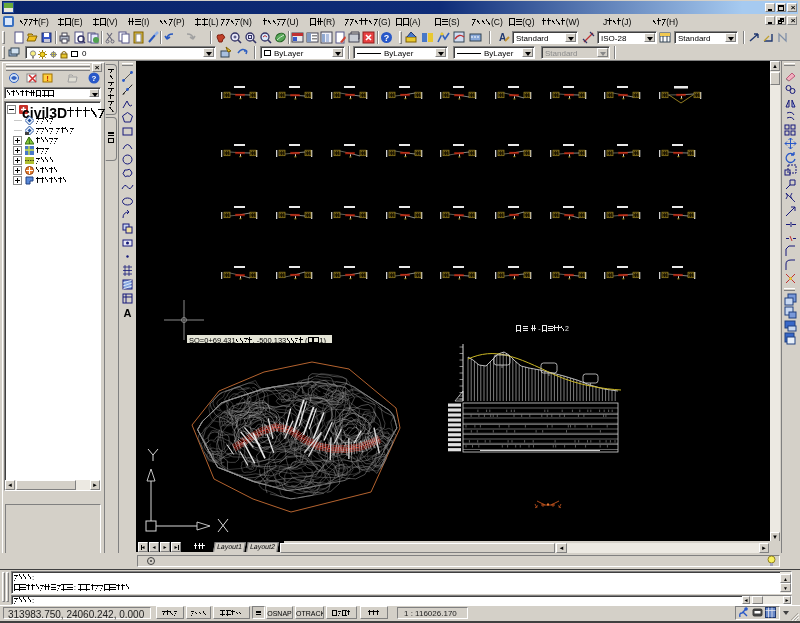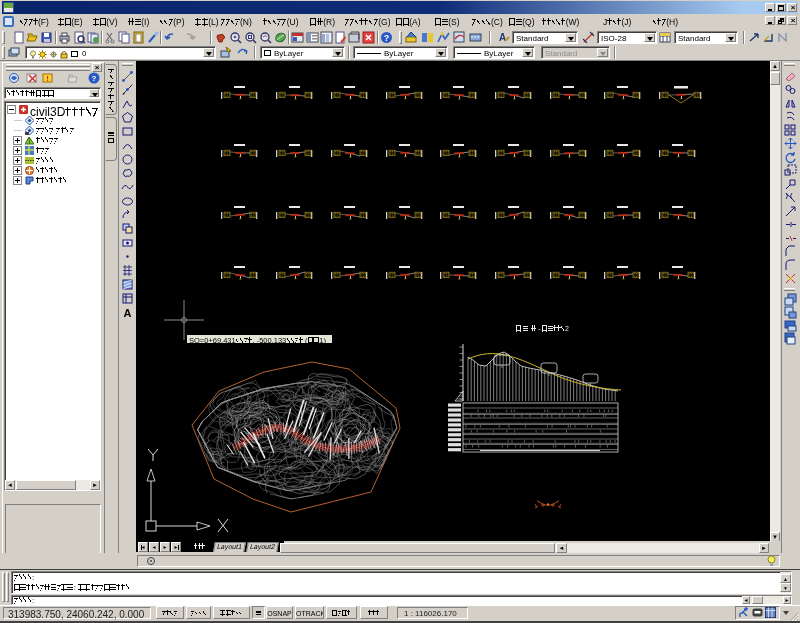--- a/index.html
+++ b/index.html
@@ -343,21 +343,21 @@
   </div>
 <div class="ab wbox" style="left:4px;top:101px;width:97px;height:390px"></div>
 <svg class="ab" style="left:7px;top:105px" width="9" height="9" viewBox="0 0 9 9">
     <rect x="0.5" y="0.5" width="8" height="8" fill="#fff" stroke="#888"></rect>
     <path d="M2 4.5 H7" stroke="#000"></path>
   </svg>
 <svg class="ab" style="left:19px;top:105px" width="9" height="9" viewBox="0 0 9 9">
     <rect x="0" y="0" width="9" height="9" rx="1" fill="#c83028"></rect>
     <path d="M2 4.5 H7 M4.5 2 V7" stroke="#fff" stroke-width="1.5"></path>
   </svg>
-<div class="ab" style="left:30px;top:105px;font-size:12px;font-weight:normal;white-space:nowrap">civil3D<i class="j k1"></i><i class="j k1"></i><i class="j k1"></i><i class="j k0"></i><i class="j k2"></i></div>
+<div class="ab" style="left:22px;top:105px;font-size:14px;font-weight:bold;white-space:nowrap">civil3D<i class="j k1"></i><i class="j k1"></i><i class="j k1"></i><i class="j k0"></i><i class="j k2"></i></div>
 <div class="ab" style="left:14px;top:120px;width:8px;height:1px;background:#c8c8c8"></div>
 <svg class="ab" style="left:25px;top:116px" width="9" height="9" viewBox="0 0 9 9">
     <path d="M4.5 0 L9 4.5 L4.5 9 L0 4.5 Z" fill="#e8f0fa" stroke="#2050a0"></path>
     <path d="M4.5 2.5 L6.5 4.5 L4.5 6.5 L2.5 4.5 Z" fill="#2050a0"></path>
   </svg>
 <div class="ab" style="left:36px;top:116px;font-size:8px;white-space:nowrap"><i class="j k2"></i><i class="j k2"></i><i class="j k0"></i><i class="j k2"></i></div>
 <div class="ab" style="left:14px;top:130px;width:8px;height:1px;background:#c8c8c8"></div>
 <svg class="ab" style="left:25px;top:126px" width="9" height="9" viewBox="0 0 9 9">
     <path d="M4.5 0 L9 4.5 L4.5 9 L0 4.5 Z" fill="#e8f0fa" stroke="#2050a0"></path>
     <path d="M4.5 2.5 L6.5 4.5 L4.5 6.5 L2.5 4.5 Z" fill="#2050a0"></path>

